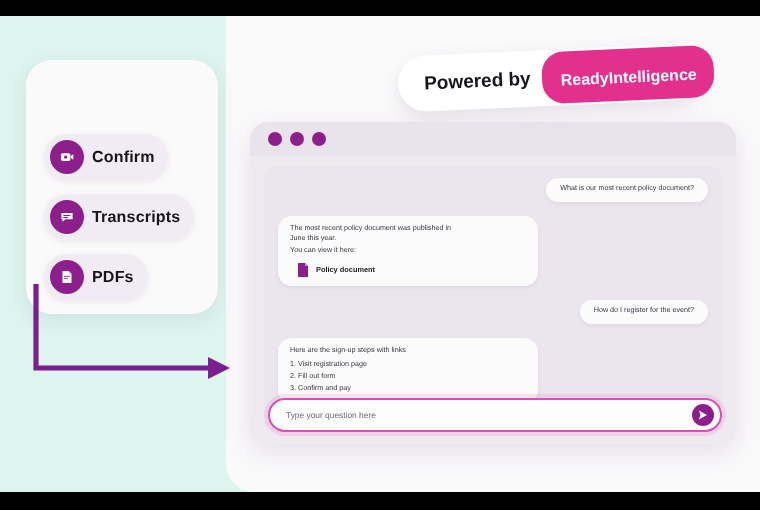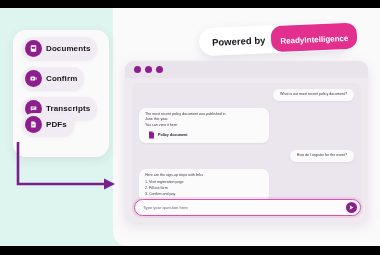--- a/index.html
+++ b/index.html
@@ -58,29 +58,20 @@
 </head>
 <body>
 
 <div id="stage">
 
   <div id="mint"></div>
   <div id="whitepane"></div>
 
   <div id="catcard">
 
-    <div class="cat" style="top:7px;">
-      <span class="ic">
-        <svg width="9" height="9" viewBox="0 0 16 16">
-            <rect x="3.2" y="2.4" width="9.6" height="11.2" rx="1.6" fill="#fff"></rect>
-            <rect x="5.2" y="5" width="5.6" height="3.4" rx="0.7" fill="#8d1f8d"></rect>
-          </svg>
-      </span>
-      <span class="lb">Documents</span>
-    </div>
 
     <div class="cat" style="top:37px;">
       <span class="ic">
         <svg width="9" height="9" viewBox="0 0 16 16">
             <rect x="2.6" y="4.6" width="8.4" height="7" rx="1.5" fill="#fff"></rect>
             <path d="M11.4 7.2 L13.6 5.6 L13.6 10.4 L11.4 8.8 Z" fill="#fff"></path>
             <circle cx="6.8" cy="8.1" r="1.5" fill="#8d1f8d"></circle>
           </svg>
       </span>
       <span class="lb">Confirm</span>
@@ -90,21 +81,21 @@
       <span class="ic">
         <svg width="9" height="9" viewBox="0 0 16 16">
             <path d="M3 4.4h10v5.6H6.6L4 12.2V10H3z" fill="#fff"></path>
             <rect x="4.6" y="6.2" width="6.4" height="0.9" rx="0.45" fill="#8d1f8d"></rect>
             <rect x="4.6" y="8" width="4.4" height="0.9" rx="0.45" fill="#8d1f8d"></rect>
           </svg>
       </span>
       <span class="lb">Transcripts</span>
     </div>
 
-    <div class="cat" style="top:83px;">
+    <div class="cat" style="top:97px;">
       <span class="ic">
         <svg width="9" height="9" viewBox="0 0 16 16">
             <path d="M4 2.6h5.4L12 5.2v8.2H4z" fill="#fff"></path>
             <path d="M9.4 2.6 12 5.2H9.4z" fill="#d9b8d9"></path>
             <rect x="5.4" y="7" width="5" height="0.8" fill="#8d1f8d"></rect>
             <rect x="5.4" y="8.8" width="3.4" height="0.8" fill="#8d1f8d"></rect>
           </svg>
       </span>
       <span class="lb">PDFs</span>
     </div>

